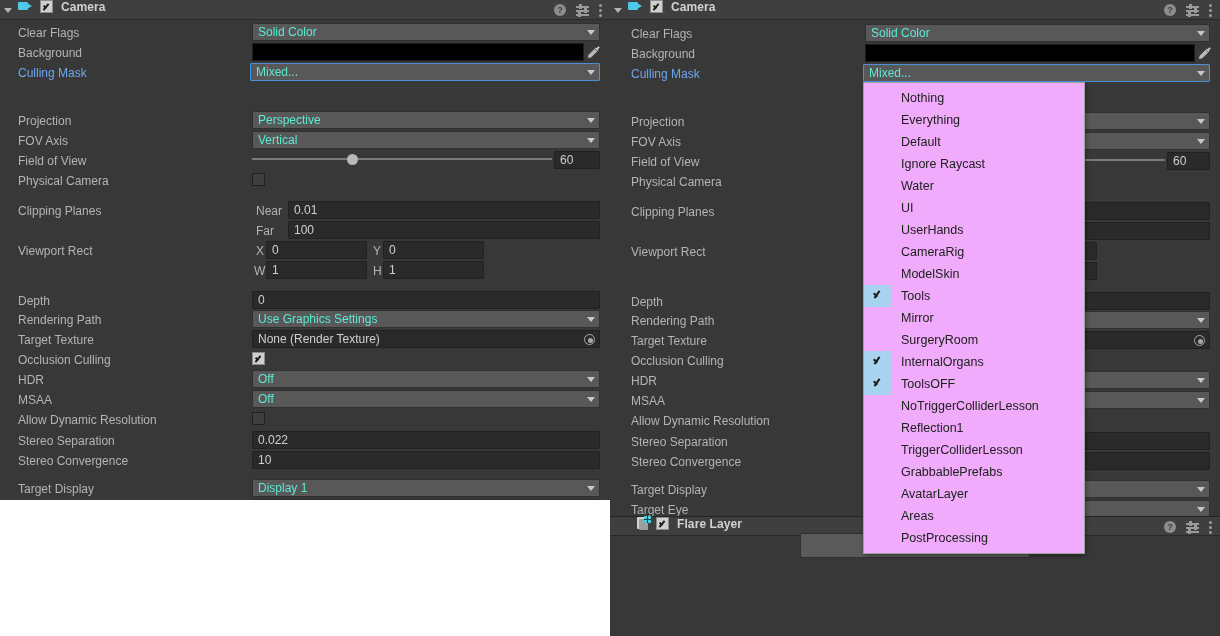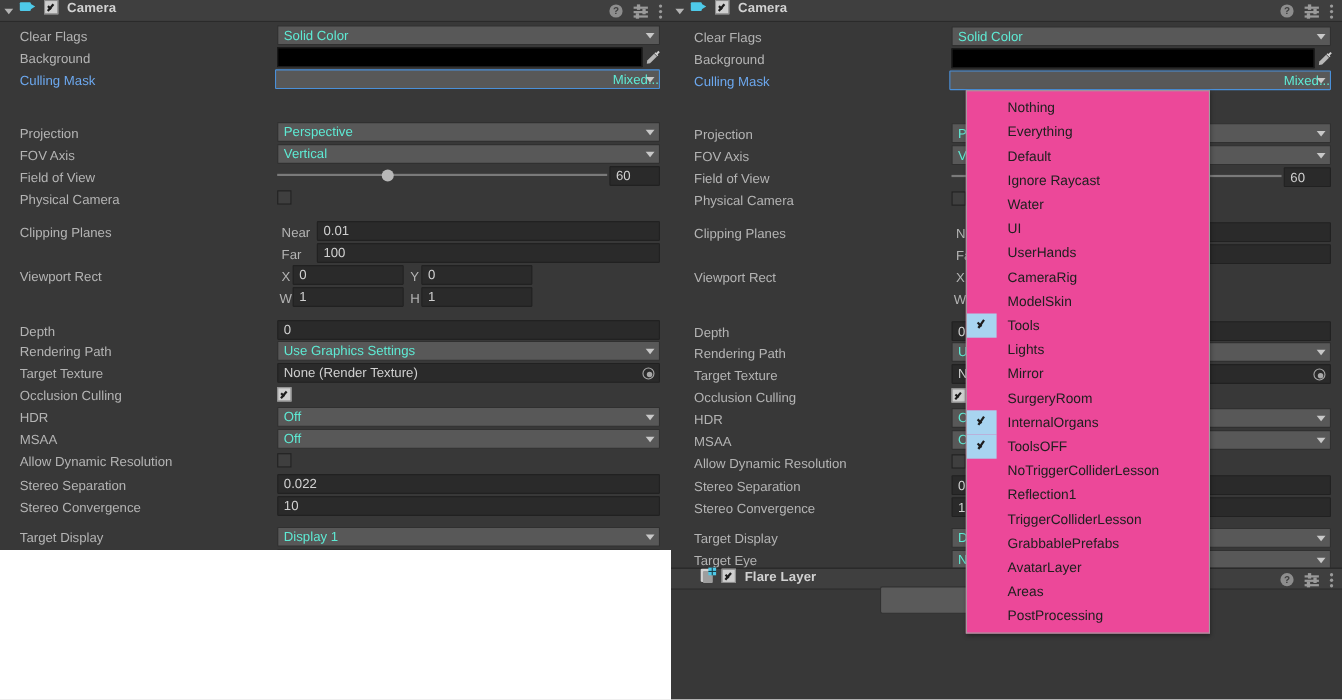--- a/index.html
+++ b/index.html
@@ -60,21 +60,21 @@
 
   
   .body-area { position:relative; }
   .row { position:absolute; left:0; right:0; height:20px; }
   .lbl { position:absolute; font-size:12px; color:#b4b4b4; white-space:nowrap; }
   .lbl.accent { color:#6ca8ef; }
 
   .ctl { position:absolute; height:18px; }
   .popup { background:#585858; border:1px solid #303030; border-radius:1px;
     font-size:12px; color:#5eead4; padding-left:5px; line-height:16px; position:relative; }
-  .popup.focus { border:1px solid #4a90d9;text-align:right; }
+  .popup.focus { border:1px solid #4a90d9; }
   .popup .arrow { position:absolute; right:4px; top:6px; width:0;height:0;
     border-left:4px solid transparent;border-right:4px solid transparent;border-top:5px solid #c8c8c8;}
   .field { background:#2a2a2a; border:1px solid #212121; border-radius:1px;
     font-size:12px; color:#d0d0d0; padding-left:5px; line-height:16px; }
   .objfield { background:#2a2a2a; border:1px solid #212121; border-radius:1px;
     font-size:12px; color:#d0d0d0; padding-left:5px; line-height:16px; position:relative; }
   .objfield .dot { position:absolute; right:4px; top:3px; width:11px;height:11px;
     border-radius:50%; border:1px solid #a8a8a8; }
   .objfield .dot:after{ content:""; position:absolute; left:3px; top:3px; width:5px;height:5px;
     border-radius:50%; background:#a8a8a8;}
@@ -93,22 +93,22 @@
   .slider-knob { position:absolute; width:11px;height:11px;border-radius:50%;
     background:#b8b8b8; top:4px; }
 
   .sub-lbl { position:absolute; font-size:12px; color:#b4b4b4; }
 
   
   .add-comp { position:absolute; background:#5a5a5a; border:1px solid #303030;
     border-radius:2px; }
 
   
-  .menu { position:absolute; background:#ec4899; border:1px solid #a0a0a0;
-    box-shadow:1px 2px 4px rgba(0,0,0,.35); z-index:50;margin-left:15px; }
+  .menu { position:absolute; background:#f0abfc; border:1px solid #a0a0a0;
+    box-shadow:1px 2px 4px rgba(0,0,0,.35); z-index:50; }
   .menu-item { position:relative; height:22px; display:flex; align-items:center;
     font-size:12.5px; color:#202020; }
   .menu-item .chkcell { position:absolute; left:0; top:0; width:27px; height:22px; }
   .menu-item.checked .chkcell { background:#a8d4f0; }
   .menu-item.checked .chkcell:after { content:""; position:absolute; left:9px; top:9px;
     width:5px;height:2px;background:#1d1d1d; transform:rotate(45deg);}
   .menu-item.checked .chkcell:before { content:""; position:absolute; left:12px; top:5px;
     width:2px;height:9px;background:#1d1d1d; transform:rotate(35deg);}
   .menu-item .mtxt { margin-left:37px; }
   .white-bottom { position:absolute; left:0; top:500px; width:610px; height:136px; background:#fff; }
@@ -535,24 +535,20 @@
       <div class="menu-item">
         <span class="chkcell"></span>
         <span class="mtxt">ModelSkin</span>
       </div>
       <div class="menu-item checked">
         <span class="chkcell"></span>
         <span class="mtxt">Tools</span>
       </div>
       <div class="menu-item">
         <span class="chkcell"></span>
-        <span class="mtxt">Lights</span>
-      </div>
-      <div class="menu-item">
-        <span class="chkcell"></span>
         <span class="mtxt">Mirror</span>
       </div>
       <div class="menu-item">
         <span class="chkcell"></span>
         <span class="mtxt">SurgeryRoom</span>
       </div>
       <div class="menu-item checked">
         <span class="chkcell"></span>
         <span class="mtxt">InternalOrgans</span>
       </div>

